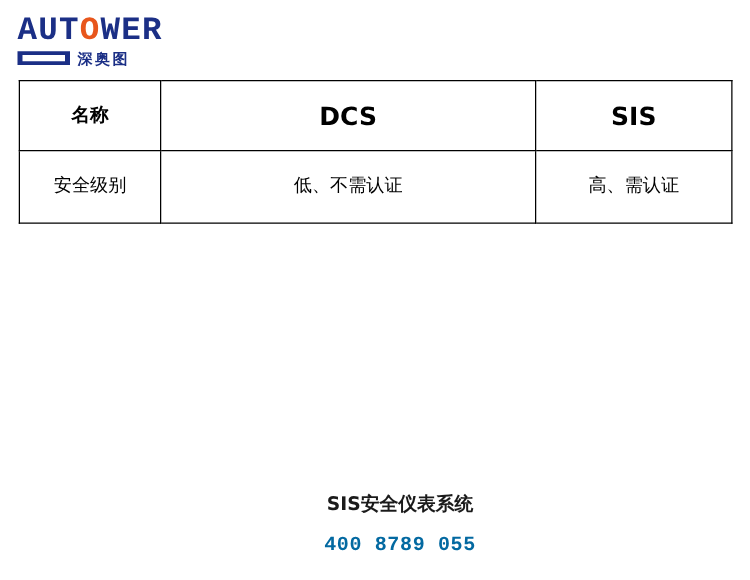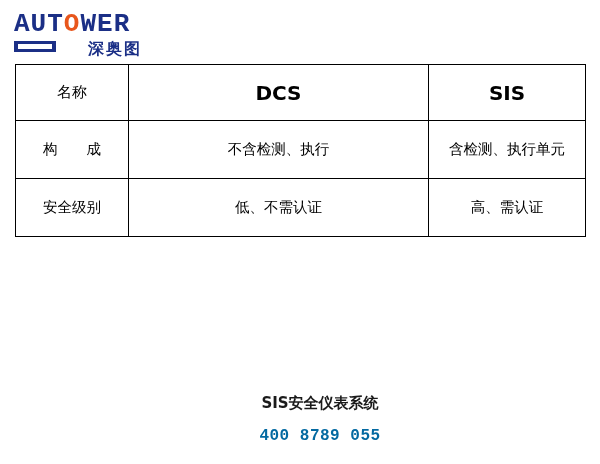--- a/index.html
+++ b/index.html
@@ -31,26 +31,26 @@
     letter-spacing: 1px;
     color: #1b2f86;
     line-height: 28px;
     white-space: nowrap;
   }
   .logo-word .accent {
     color: #e8561c;
   }
   .logo-sub {
     font-family: "DejaVu Sans", sans-serif;
-    font-size: 16px;
+    font-size: 12px;
     font-weight: bold;
     color: #1b2f86;
     letter-spacing: 2px;
     margin-top: 1px;
-    padding-left: 74px;
+    padding-left: 48px;
   }
   .logo-bar {
     position: absolute;
     left: 0;
     top: 31px;
     width: 42px;
     height: 11px;
     background: #1b2f86;
   }
   .logo-bar-inner {
@@ -82,21 +82,21 @@
     font-size: 14.5px;
     color: #000000;
     padding: 6px 8px;
     line-height: 1.5;
   }
   table.spec th {
     font-weight: bold;
     font-size: 20px;
   }
   table.spec td.head-cell {
-    font-weight: normal;
+    font-weight: bold;
     font-size: 15px;
   }
   .col-a { width: 113px; }
   .col-b { width: 300px; }
   .col-c { width: 157px; }
 
   .r-name { height: 56px; }
   .r-1 { height: 58px; }
   .r-2 { height: 70px; }
   .r-3 { height: 58px; }
@@ -145,25 +145,20 @@
       <col class="col-a">
         <col class="col-b">
         <col class="col-c">
     </colgroup>
     <tbody>
       <tr class="r-name">
         <td class="head-cell">名称</td>
         <th>DCS</th>
         <th>SIS</th>
       </tr>
-      <tr class="r-1">
-        <td>构　　成</td>
-        <td>不含检测、执行</td>
-        <td>含检测、执行单元</td>
-      </tr>
       <tr class="r-4">
         <td>安全级别</td>
         <td>低、不需认证</td>
         <td>高、需认证</td>
       </tr>
     </tbody>
   </table>
 </div>
 
 <div class="footer">

